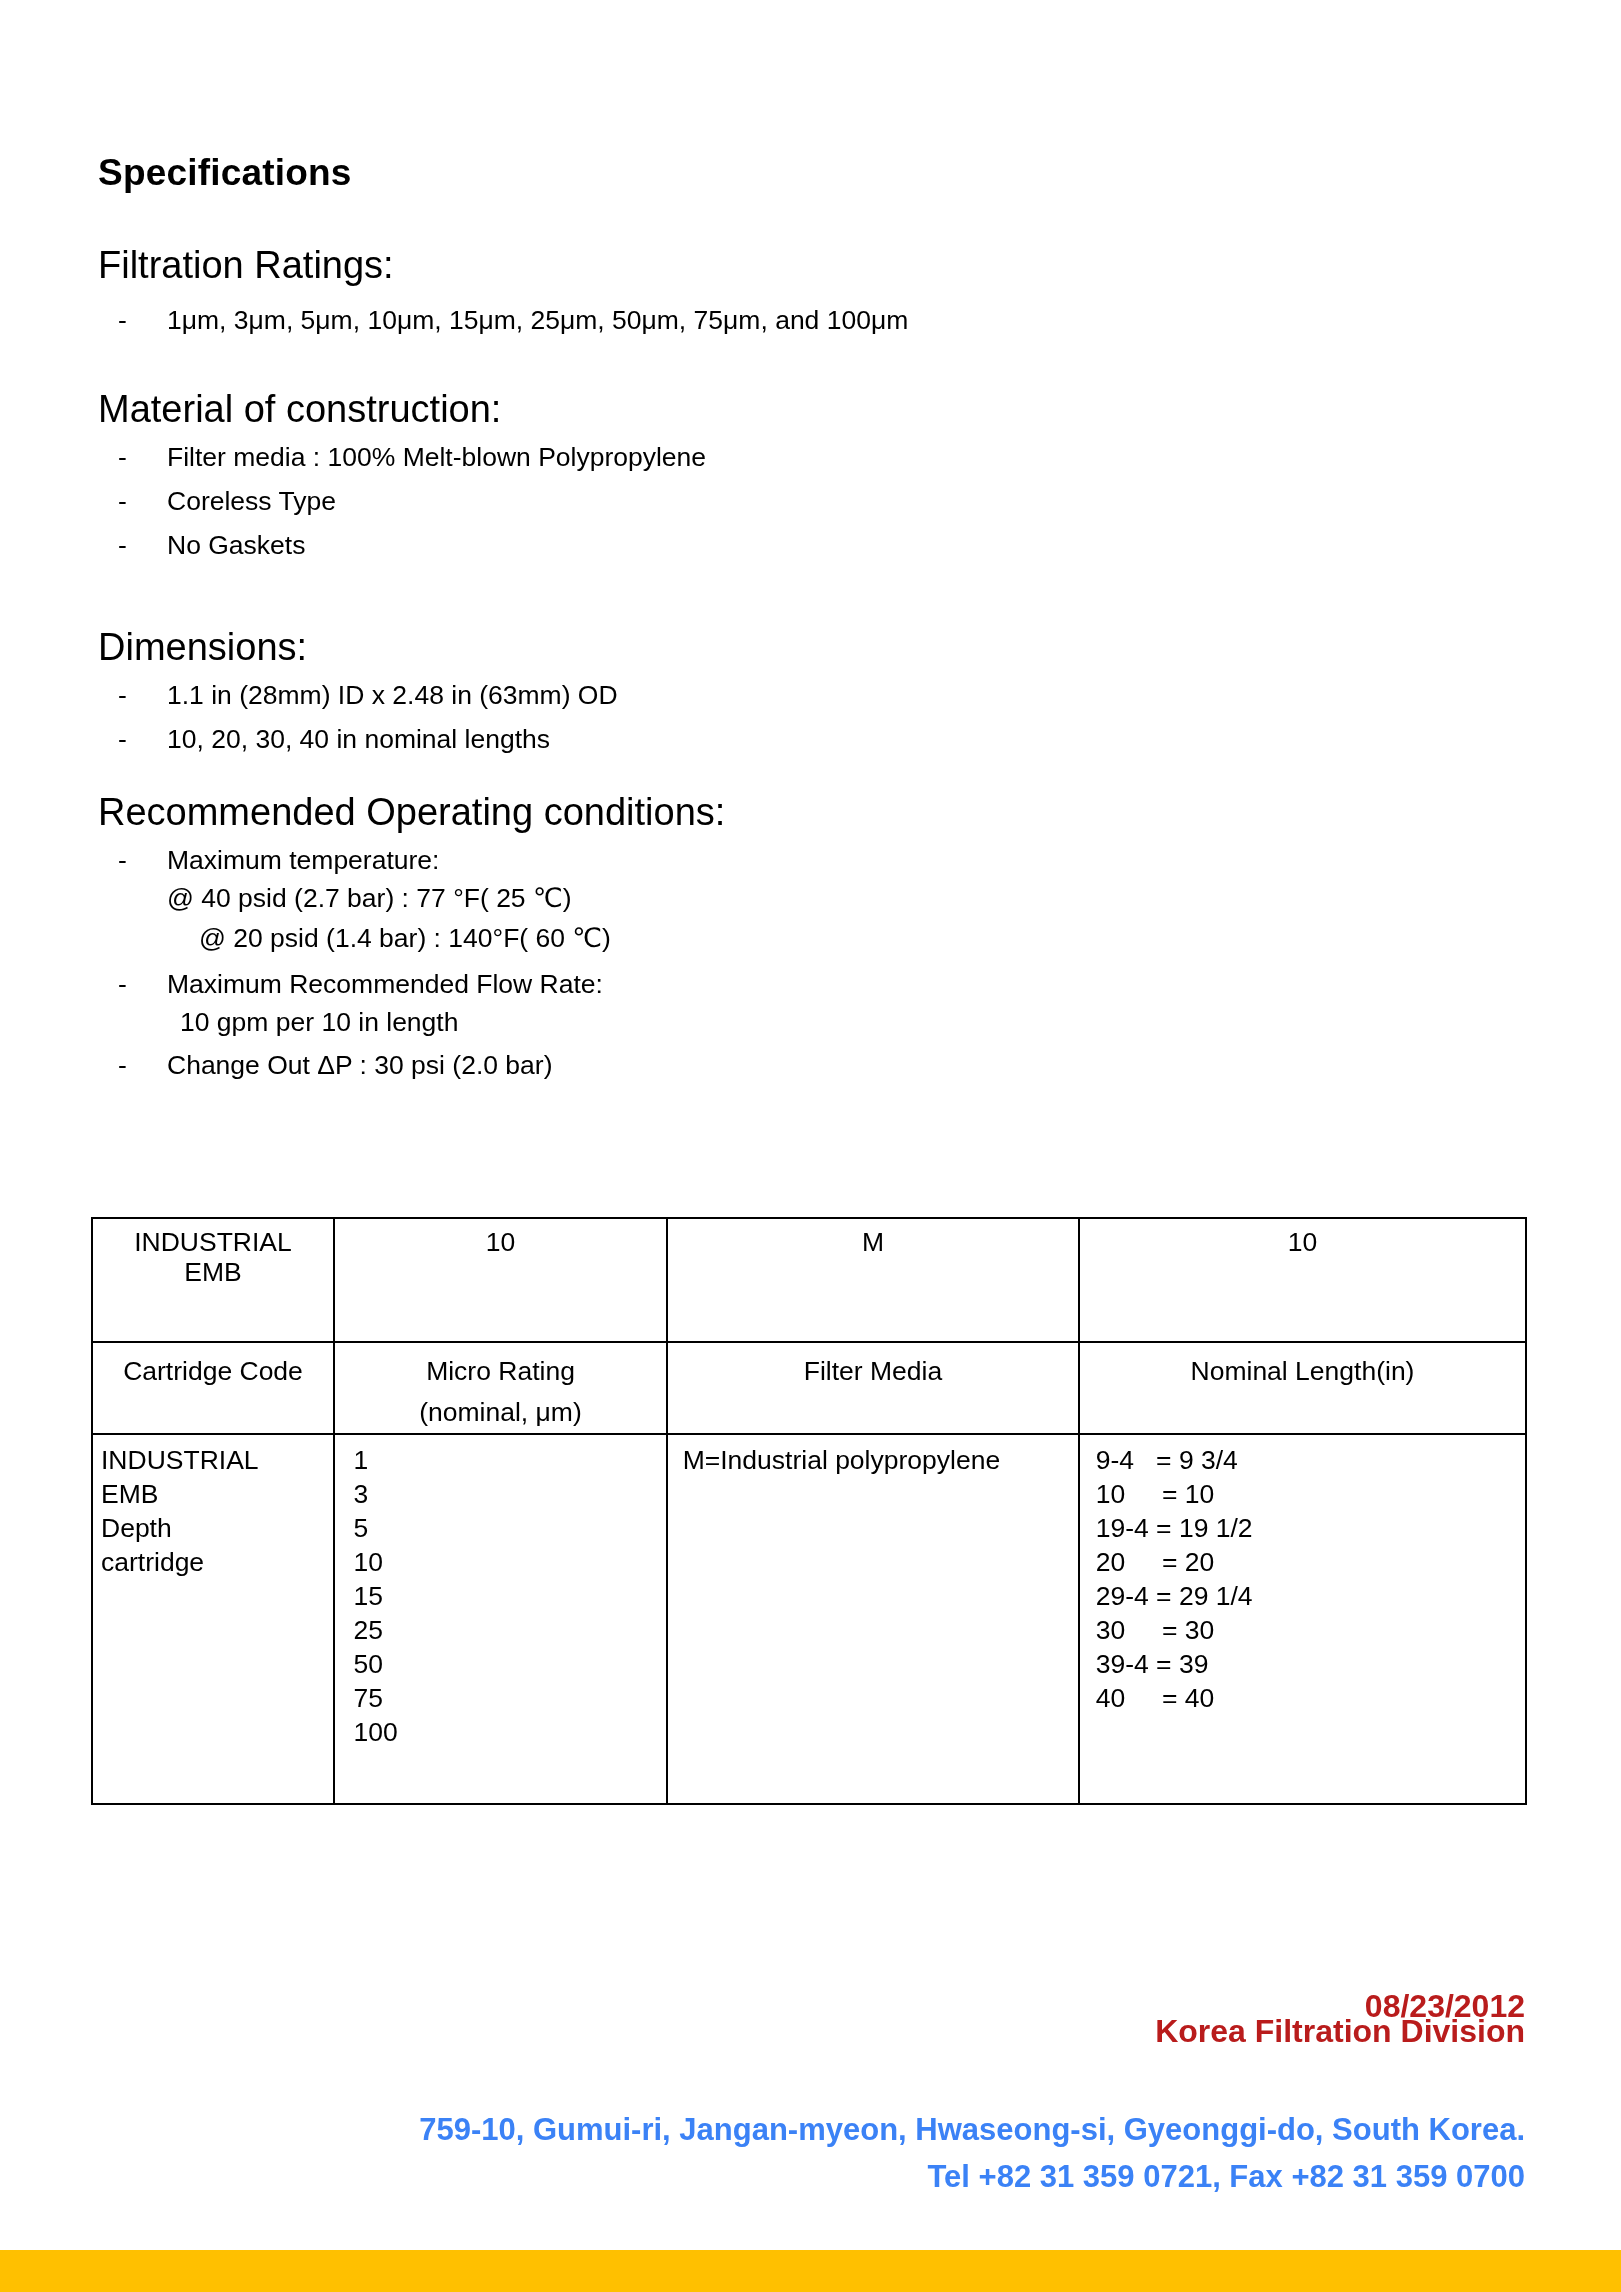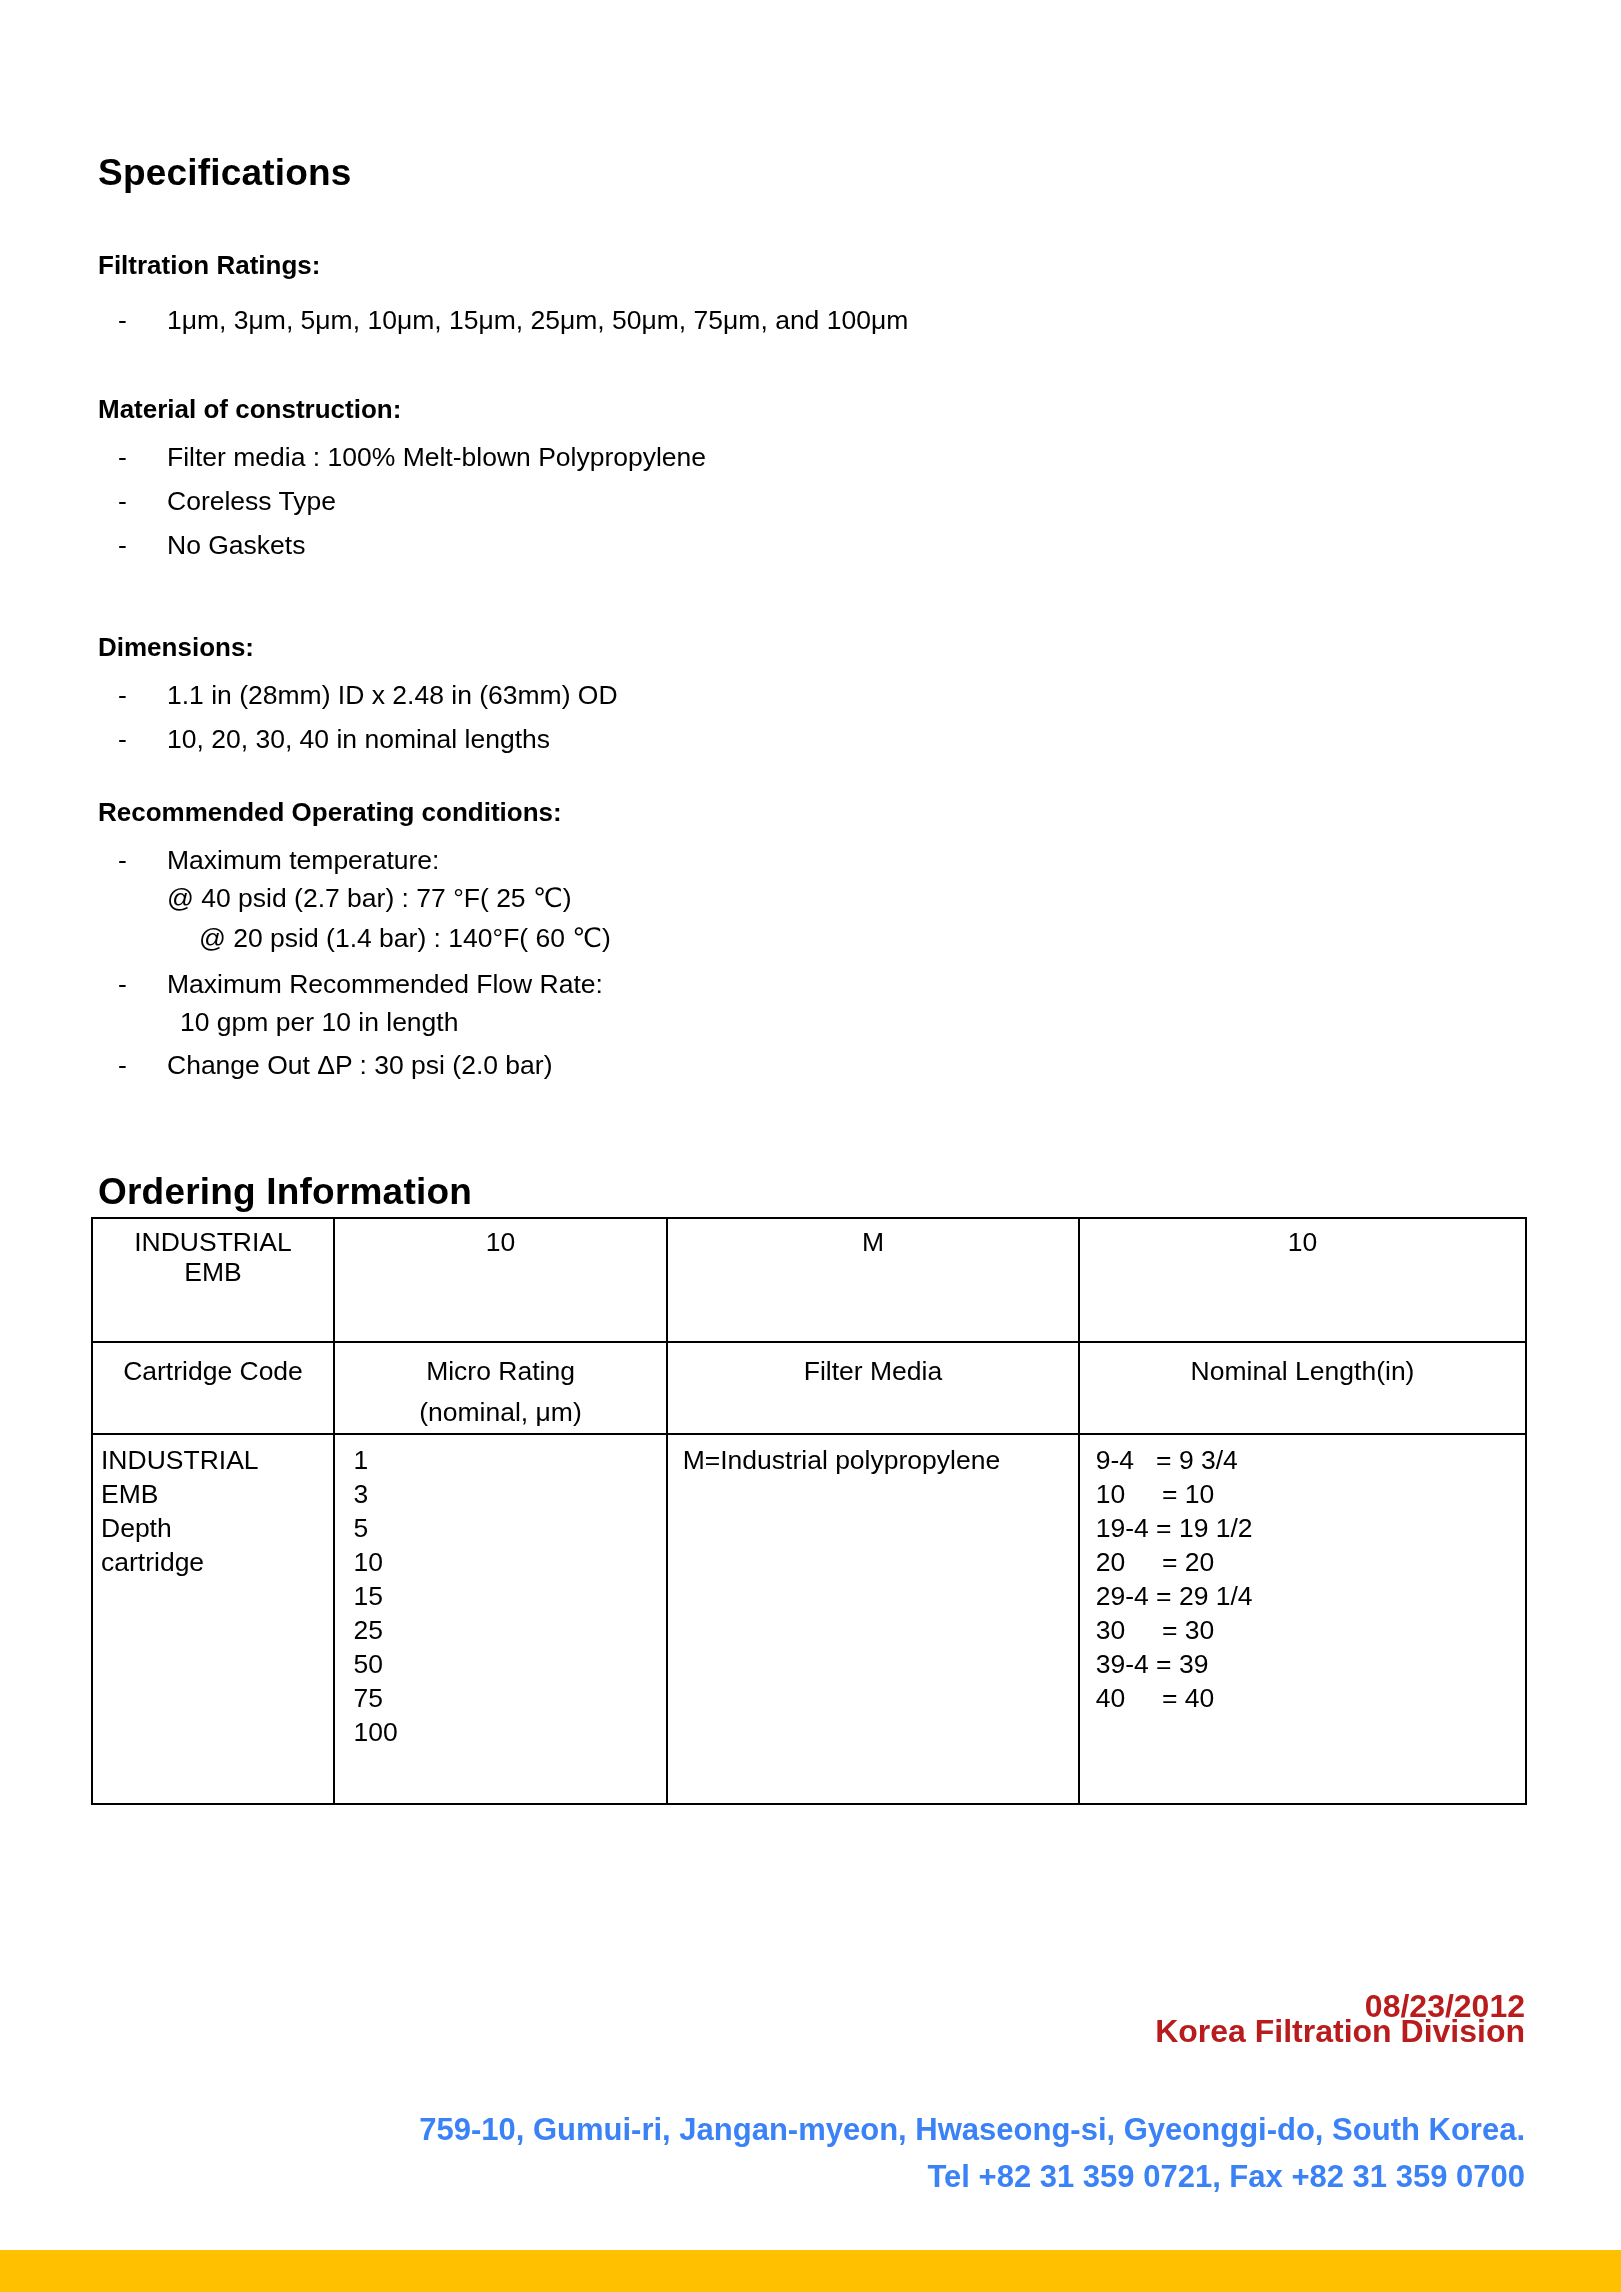--- a/index.html
+++ b/index.html
@@ -4,21 +4,21 @@
 <style>
   * { margin:0; padding:0; box-sizing:border-box; }
   html,body { background:#ffffff; }
   body { font-family:"Liberation Sans","DejaVu Sans",sans-serif; color:#000; }
   .page {
     position:relative; width:1621px; height:2293px; background:#fff;
     overflow:hidden; margin:0 auto;
   }
   .abs { position:absolute; }
   h1.doc-h1 { font-size:37px; font-weight:bold; line-height:1.2; letter-spacing:0.2px; }
-  h2.doc-h2 { font-size:26px; font-weight:bold; line-height:35px; }
+  h2.doc-h2 { font-size:38px; font-weight:normal; line-height:35px; }
   .body-row { position:absolute; left:118px; display:flex; font-size:26.5px; line-height:34px; }
   .body-row .dash { display:inline-block; width:49px; }
   .sub-row { position:absolute; left:167px; font-size:26.5px; line-height:34px; }
   .sub-row.indent-more { left:180px; }
 
   
   table.order-table {
     position:absolute; left:91px; top:1217px; width:1434px; height:557px;
     border-collapse:collapse; table-layout:fixed;
     border:2.9px solid #000;
@@ -97,21 +97,20 @@
   <div class="body-row" style="top:967px;">
     <span class="dash">-</span>
     <span>Maximum Recommended Flow Rate:</span>
   </div>
   <div class="sub-row indent-more" style="top:1005px;">10 gpm per 10 in length</div>
   <div class="body-row" style="top:1048px;">
     <span class="dash">-</span>
     <span>Change Out ΔP : 30 psi (2.0 bar)</span>
   </div>
 
-  <h1 class="doc-h1 abs" style="left:98px; top:1170px;">Ordering Information</h1>
 
   <table class="order-table">
     <tbody>
         <tr class="r1">
       <td class="c1">INDUSTRIAL EMB</td>
       <td class="c2">10</td>
       <td class="c3">M</td>
       <td class="c4">10</td>
     </tr>
     <tr class="r2">

